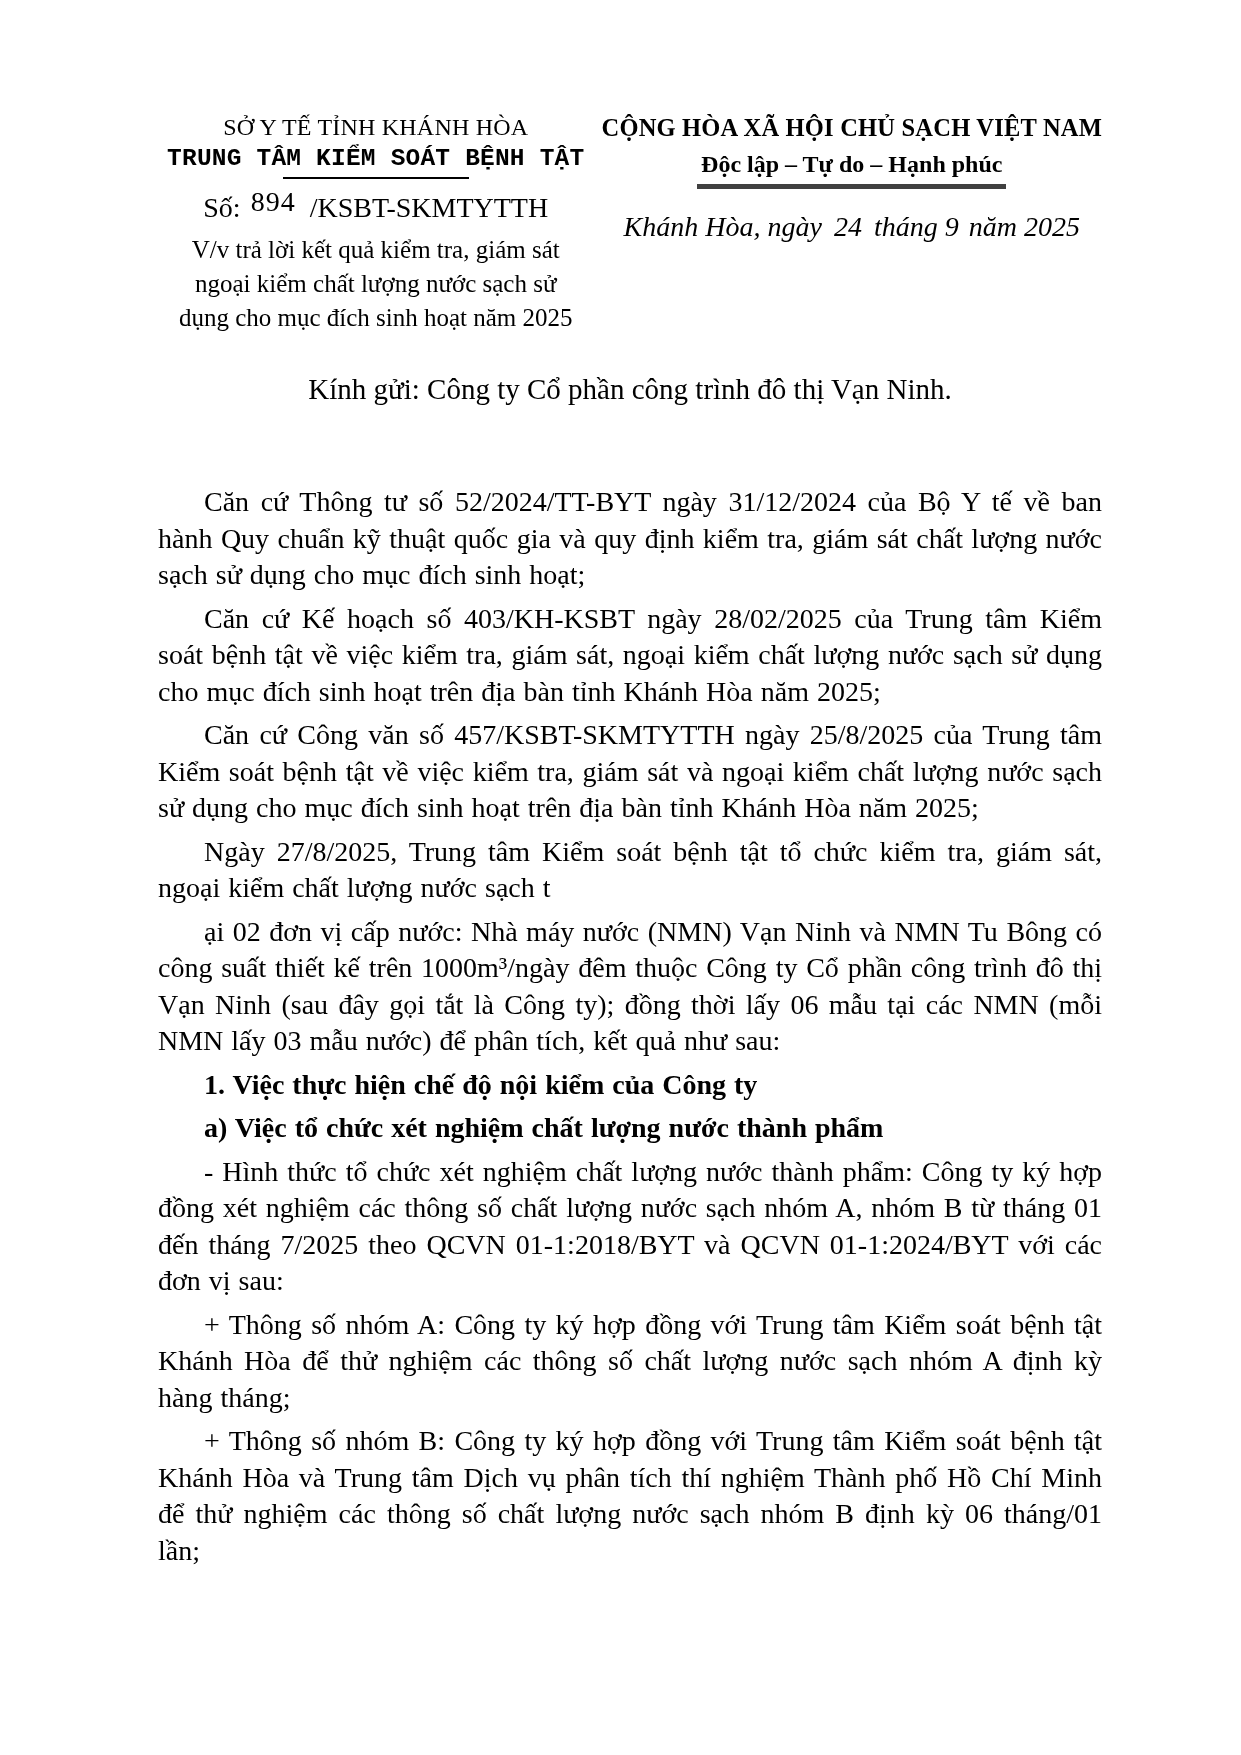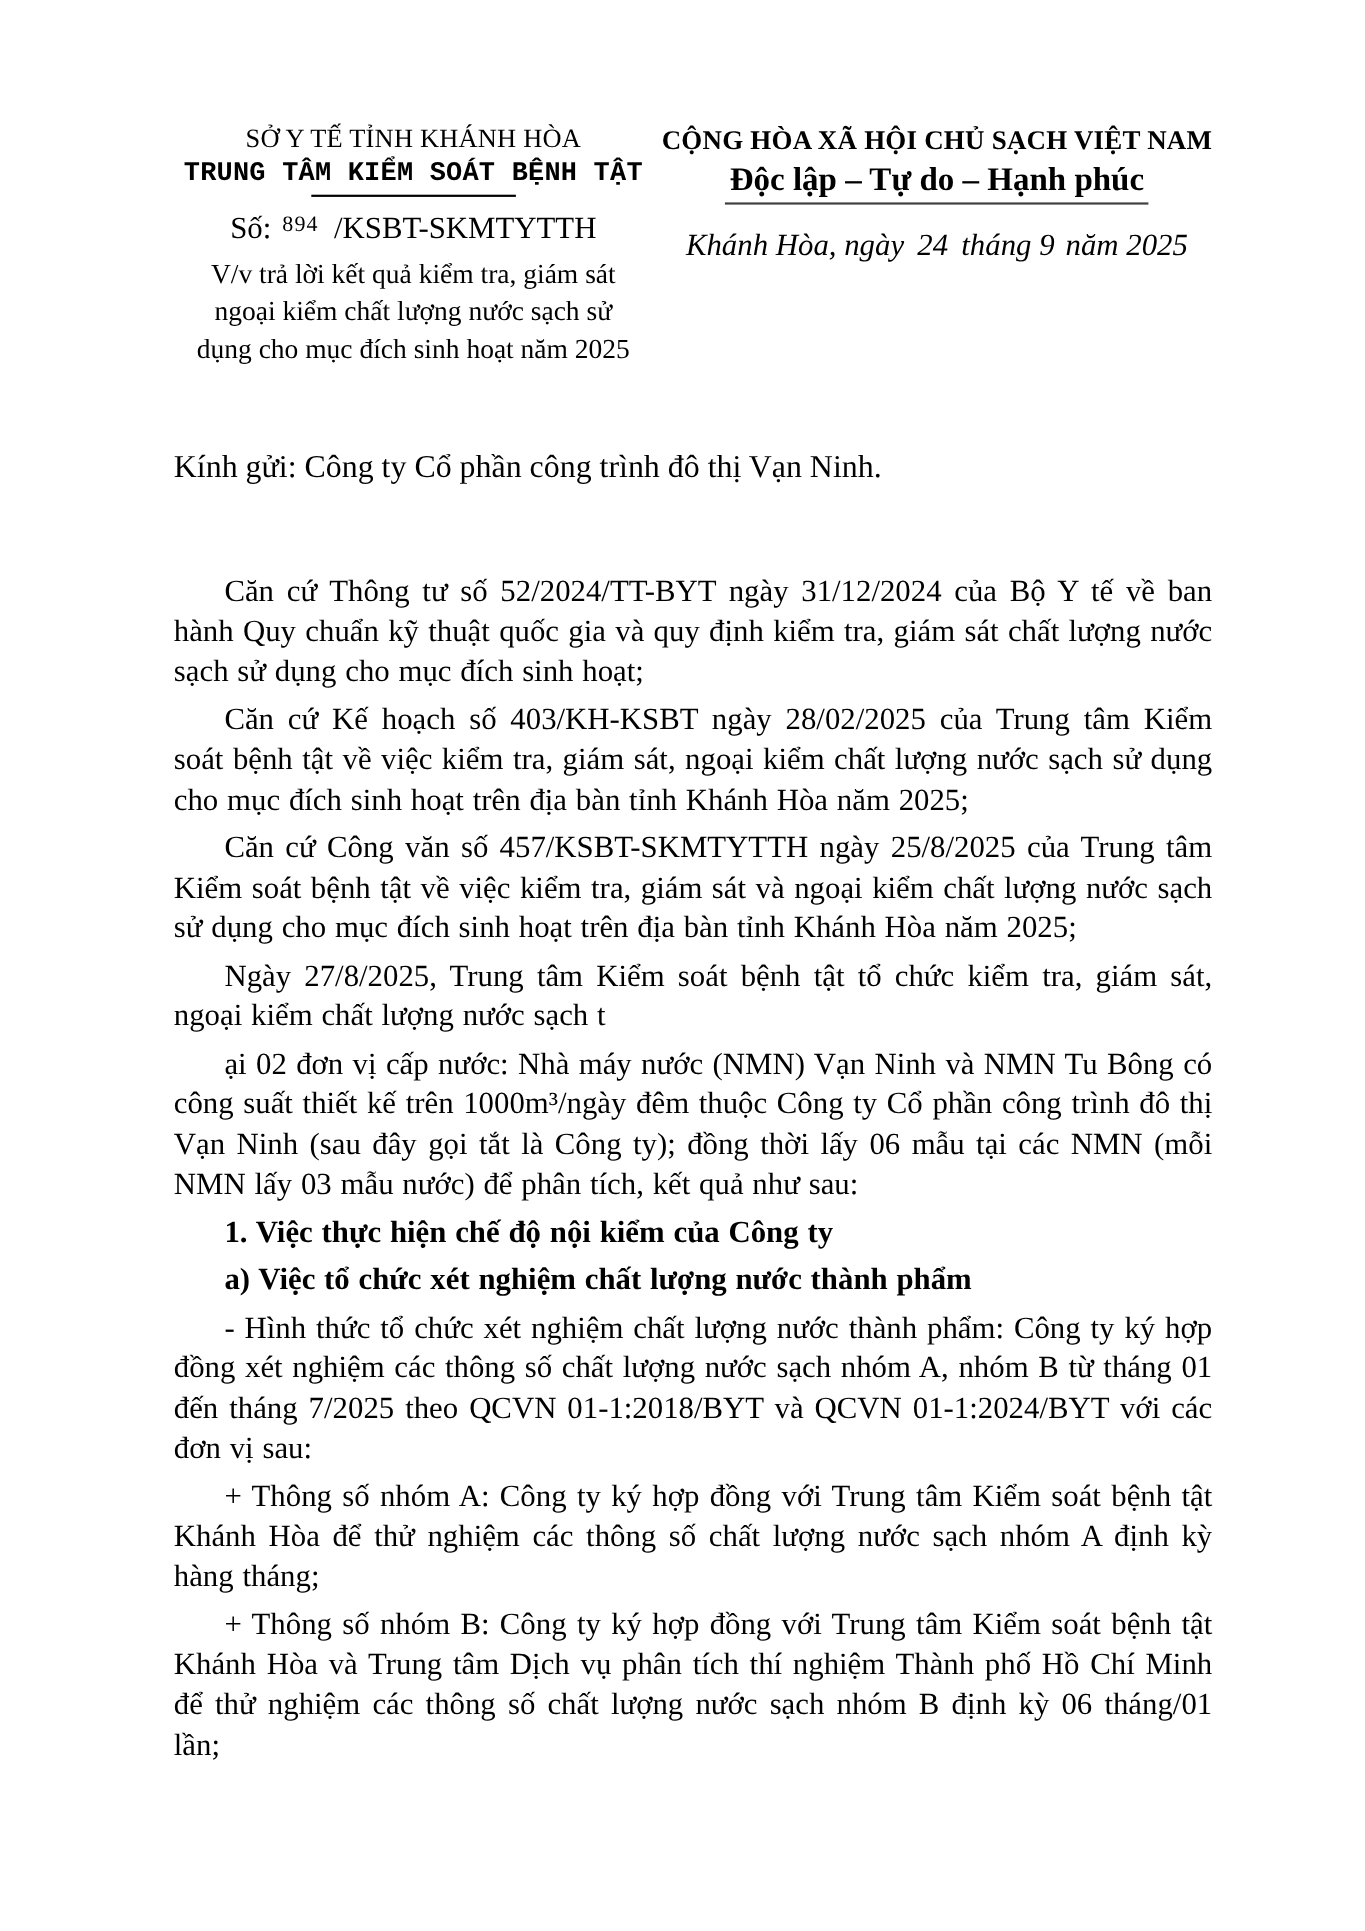--- a/index.html
+++ b/index.html
@@ -15,35 +15,35 @@
   }
   
   .header{display:flex;align-items:flex-start;}
   .issuer{width:440px;text-align:center;}
   .national{flex:1;text-align:center;padding-left:8px;}
   .parent-org{font-size:24px;line-height:31px;letter-spacing:.2px;}
   .org-name{font-size:24.5px;font-weight:bold;line-height:31px;letter-spacing:.2px;font-family:Liberation Mono, monospace;}
   .org-underline{width:186px;height:0;border-bottom:2px solid #000;margin:3px auto 0 auto;}
   .doc-number{font-size:28px;margin-top:13px;white-space:nowrap;}
   .doc-number .num{
-    font-size:20px;position:relative;top:-6px;
+    font-size:28px;position:relative;top:-6px;
     margin:0 14px 0 10px;letter-spacing:1px;text-align:right;
   }
   .doc-subject{font-size:25px;line-height:34px;margin:9px auto 0 auto;max-width:410px;}
   .nat-title{font-size:24.5px;font-weight:bold;line-height:31px;letter-spacing:.2px;white-space:nowrap;}
   .nat-motto{
-    display:inline-block;font-size:30px;font-weight:bold;line-height:32px;
-    border-bottom:2px solid #404040;padding:0 4px 4px 4px;margin-top:5px;white-space:nowrap;
+    display:inline-block;font-size:24px;font-weight:bold;line-height:32px;
+    border-bottom:5px solid #404040;padding:0 4px 4px 4px;margin-top:5px;white-space:nowrap;
   }
   .place-date{font-size:28px;font-style:italic;margin-top:22px;white-space:nowrap;}
   .place-date .day{margin:0 12px;}
   .place-date .mid{margin-right:10px;}
   
   .greeting{
-    font-size:29px;margin-top:74px;
+    text-align:center;font-size:29px;margin-top:38px;
   }
   
   .body{margin-top:78px;font-size:28px;line-height:36.5px;}
   .body p{
     margin:0 0 7px 0;
     text-align:justify;text-indent:46px;
     word-spacing:1px;
   }
   .body p.heading{font-weight:bold;text-align:left;}
 </style>

